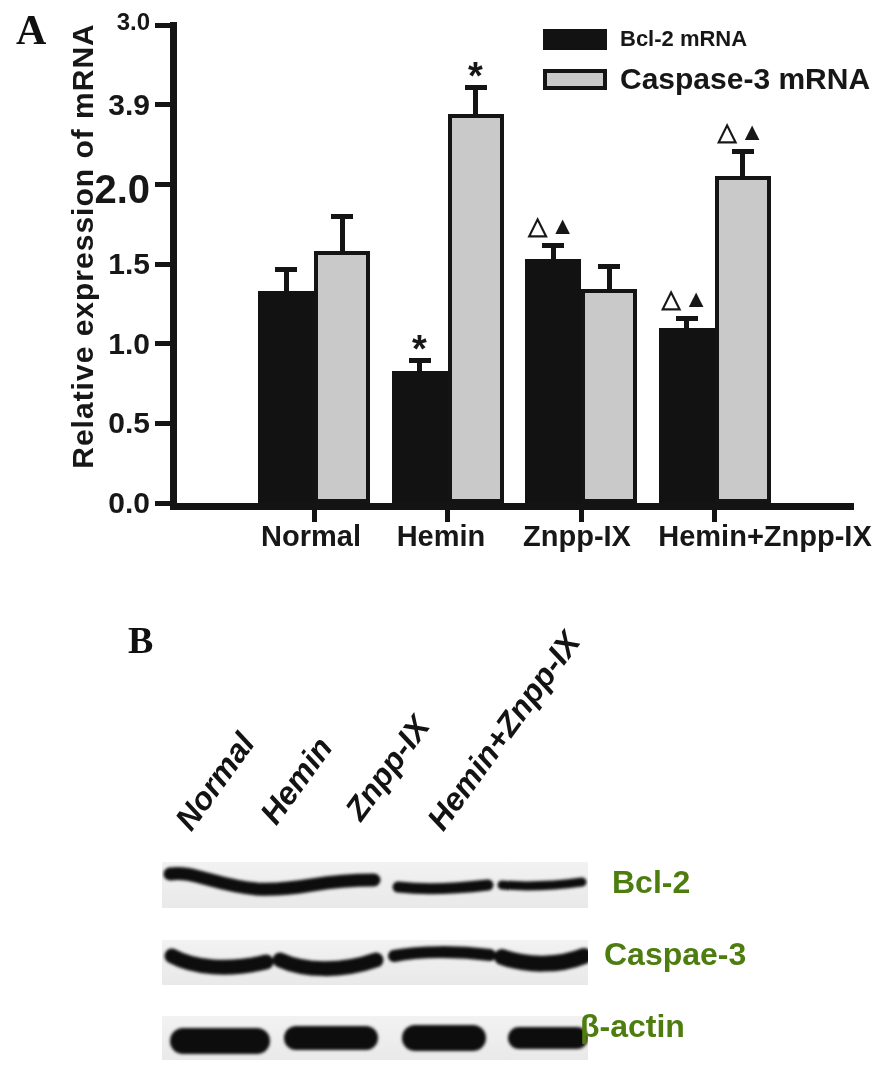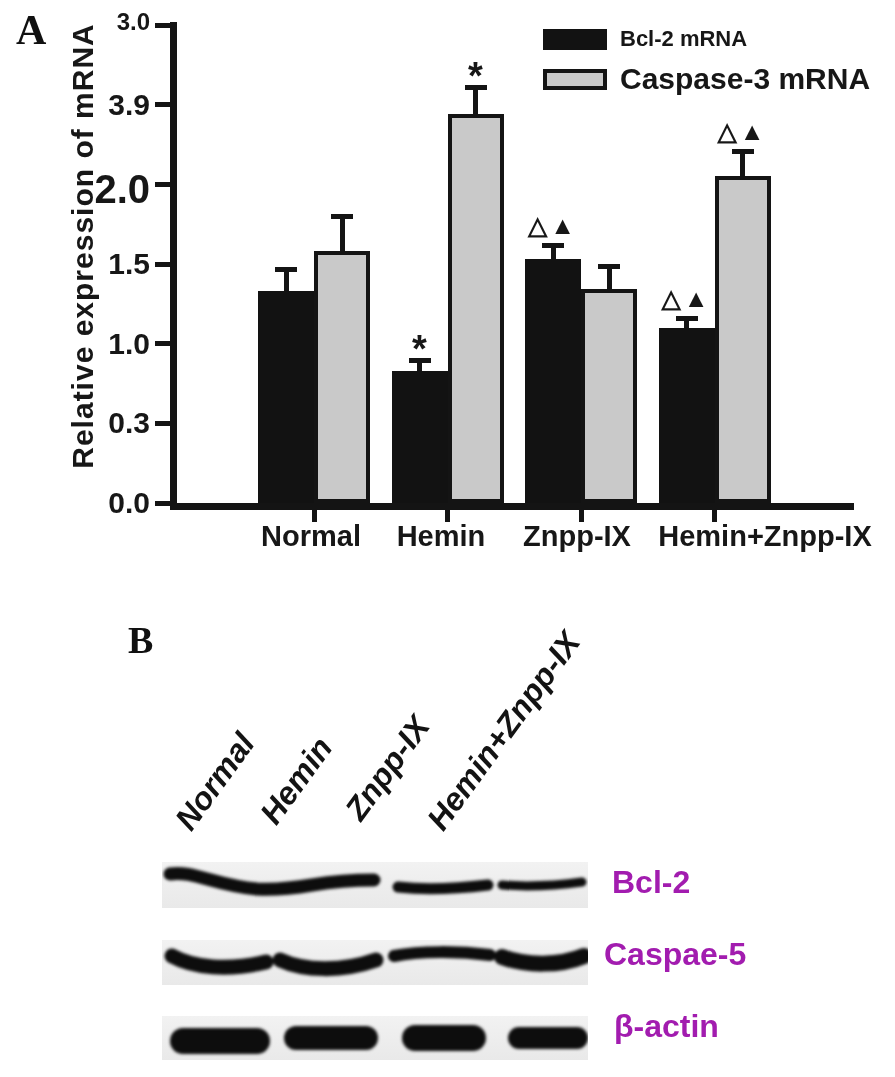--- a/index.html
+++ b/index.html
@@ -19,24 +19,24 @@
   .lane-4 { left:448px; top:802px; }
 
   
   .blot { position:absolute; left:162px; width:426px; background:linear-gradient(#f2f2f2,#e9e9e9); }
   .blot-1 { top:862px; height:46px; }
   .blot-2 { top:940px; height:45px; }
   .blot-3 { top:1016px; height:44px; }
   .blot svg { display:block; }
   .bands { filter: blur(1.6px); }
 
-  .blot-label { position:absolute; font-weight:bold; font-size:32px; white-space:nowrap; color:#a21caf; }
+  .blot-label { position:absolute; font-weight:bold; font-size:32px; white-space:nowrap; color:#4d7c0f; }
   .blot-label-1 { left:612px; top:864px; }
   .blot-label-2 { left:604px; top:936px; }
-  .blot-label-3 { left:614px; top:1008px;text-align:center; }
+  .blot-label-3 { left:580px; top:1008px;text-align:center; }
 </style>
 </head>
 <body>
 
 <div class="figure">
 
   <div id="chartA" class="abs-fill">
     <span class="panel-letter a-letter">A</span>
   <div style="position: absolute; left: 170px; top: 22px; width: 7px; height: 488px; background: rgb(20, 20, 20);"></div>
       <div style="position: absolute; left: 170px; top: 503px; width: 684px; height: 7px; background: rgb(20, 20, 20);"></div>
@@ -45,21 +45,21 @@
       <div style="position: absolute; left: 88px; top: 8px; width: 62px; text-align: right; font-size: 24px; font-weight: bold;">3.0</div>
       <div style="position: absolute; left: 155px; top: 102.167px; width: 15px; height: 5px; background: rgb(20, 20, 20);"></div>
       <div style="position: absolute; left: 88px; top: 87.6667px; width: 62px; text-align: right; font-size: 30px; font-weight: bold;">3.9</div>
       <div style="position: absolute; left: 155px; top: 181.833px; width: 15px; height: 5px; background: rgb(20, 20, 20);"></div>
       <div style="position: absolute; left: 88px; top: 167.333px; width: 62px; text-align: right; font-size: 40px; font-weight: bold;">2.0</div>
       <div style="position: absolute; left: 155px; top: 261.5px; width: 15px; height: 5px; background: rgb(20, 20, 20);"></div>
       <div style="position: absolute; left: 88px; top: 247px; width: 62px; text-align: right; font-size: 30px; font-weight: bold;">1.5</div>
       <div style="position: absolute; left: 155px; top: 341.167px; width: 15px; height: 5px; background: rgb(20, 20, 20);"></div>
       <div style="position: absolute; left: 88px; top: 326.667px; width: 62px; text-align: right; font-size: 30px; font-weight: bold;">1.0</div>
       <div style="position: absolute; left: 155px; top: 420.833px; width: 15px; height: 5px; background: rgb(20, 20, 20);"></div>
-      <div style="position: absolute; left: 88px; top: 406.333px; width: 62px; text-align: right; font-size: 30px; font-weight: bold;">0.3</div>
+      <div style="position: absolute; left: 88px; top: 406.333px; width: 62px; text-align: right; font-size: 30px; font-weight: bold;">0.5</div>
       <div style="position: absolute; left: 155px; top: 500.5px; width: 15px; height: 5px; background: rgb(20, 20, 20);"></div>
       <div style="position: absolute; left: 88px; top: 486px; width: 62px; text-align: right; font-size: 30px; font-weight: bold;">0.0</div>
       <div style="position: absolute; left: 311.5px; top: 510px; width: 5px; height: 12px; background: rgb(20, 20, 20);"></div>
       <div style="position: absolute; left: 176px; top: 520px; width: 270px; text-align: center; font-size: 29px; font-weight: bold; white-space: nowrap;">Normal</div>
       <div style="position: absolute; left: 445px; top: 510px; width: 5px; height: 12px; background: rgb(20, 20, 20);"></div>
       <div style="position: absolute; left: 306px; top: 520px; width: 270px; text-align: center; font-size: 29px; font-weight: bold; white-space: nowrap;">Hemin</div>
       <div style="position: absolute; left: 578.5px; top: 510px; width: 5px; height: 12px; background: rgb(20, 20, 20);"></div>
       <div style="position: absolute; left: 442px; top: 520px; width: 270px; text-align: center; font-size: 29px; font-weight: bold; white-space: nowrap;">Znpp-IX</div>
       <div style="position: absolute; left: 712px; top: 510px; width: 5px; height: 12px; background: rgb(20, 20, 20);"></div>
       <div style="position: absolute; left: 630px; top: 520px; width: 270px; text-align: center; font-size: 29px; font-weight: bold; white-space: nowrap;">Hemin+Znpp-IX</div>
@@ -138,17 +138,17 @@
         <g class="bands" fill="#0d0d0d" stroke="none">
           <rect x="8" y="12" width="100" height="26" rx="13"></rect>
           <rect x="122" y="10" width="94" height="24" rx="12"></rect>
           <rect x="240" y="9" width="84" height="26" rx="13"></rect>
           <rect x="346" y="11" width="80" height="22" rx="11"></rect>
         </g>
       </svg>
     </div>
 
     <div class="blot-label blot-label-1">Bcl-2</div>
-    <div class="blot-label blot-label-2">Caspae-5</div>
+    <div class="blot-label blot-label-2">Caspae-3</div>
     <div class="blot-label blot-label-3">β-actin</div>
   </div>
 
 </div>
 
 </body></html>

